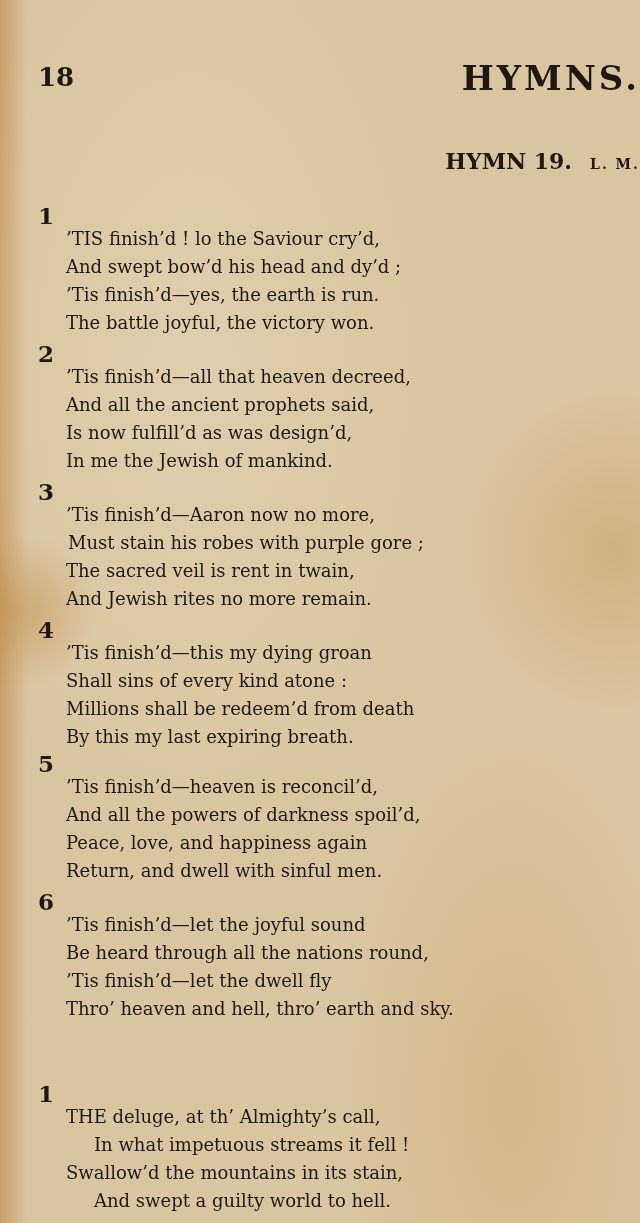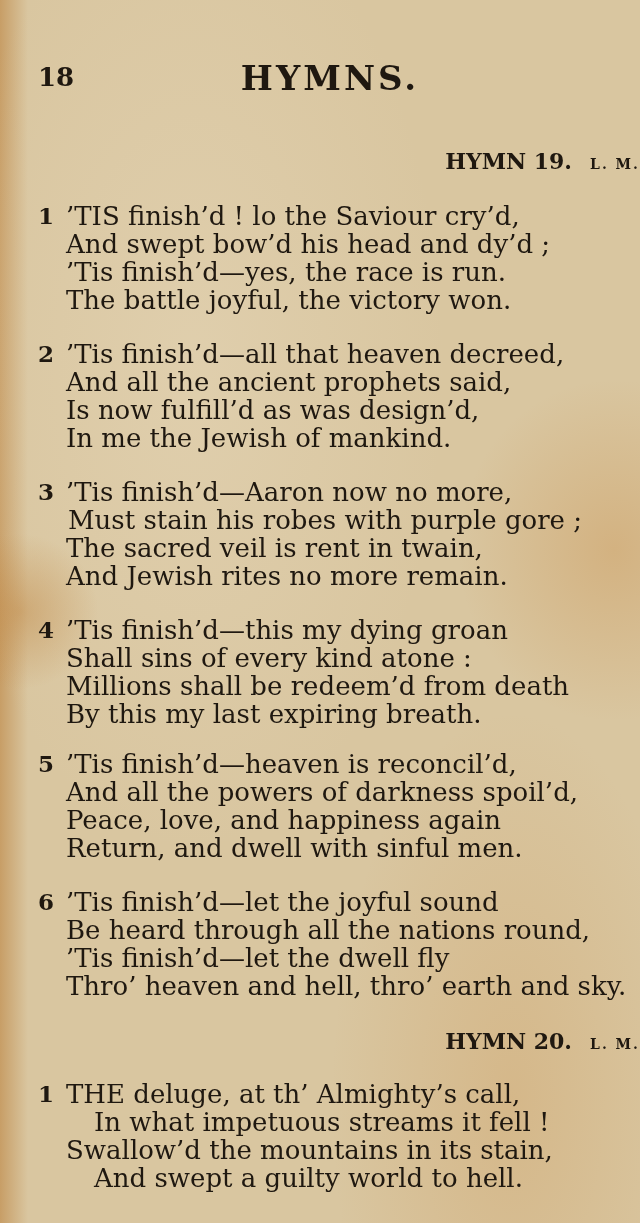--- a/index.html
+++ b/index.html
@@ -12,45 +12,45 @@
       radial-gradient(ellipse at 80% 90%, rgba(200,140,70,0.25) 0%, rgba(200,140,70,0) 25%),
       radial-gradient(ellipse at 30% 30%, rgba(230,215,185,0.5) 0%, rgba(230,215,185,0) 40%),
       linear-gradient(90deg, rgba(185,125,55,0.55) 0px, rgba(185,125,55,0) 28px);
     font-family: "DejaVu Serif", "Liberation Serif", serif;
     color: #1f1810;
     position: relative;
   }
   .page { position: absolute; left: 0; top: 16px; width: 516px; height: 1223px; }
   .running-head { position: absolute; top: 46px; left: 0; width: 640px; height: 40px; }
   .page-number { position: absolute; left: 38px; top: 0; font-size: 26px; font-weight: bold; }
-  .running-title { position: absolute; left: 0; width: 640px; text-align: center; top: -4px; font-size: 34px; font-weight: bold; letter-spacing: 3px; padding-left: 20px; box-sizing: border-box; }
+  .running-title { position: absolute; left: 0; width: 640px; text-align: right; top: -4px; font-size: 34px; font-weight: bold; letter-spacing: 3px; padding-left: 20px; box-sizing: border-box; }
   .hymn-heading { position: absolute; left: 0; width: 640px; text-align: right; font-size: 22px; font-weight: bold; }
   .hymn-heading .meter { font-size: 14px; font-weight: bold; margin-left: 18px; letter-spacing: 2px; }
   .stanza { position: absolute; left: 0; width: 640px; }
-  .line { position: absolute; white-space: nowrap; font-size: 26px; line-height: 28px; }
+  .line { position: absolute; white-space: nowrap; font-size: 18px; line-height: 28px; margin-top: 23px; }
   .num { position: absolute; left: 38px; font-size: 23px; font-weight: bold; }
 </style>
 </head>
 <body>
 
 <div class="page">
   <div class="running-head">
     <span class="page-number">18</span>
     <span class="running-title">HYMNS.</span>
   </div>
 
   <div class="hymn-heading" style="top:132px;">
     <span>HYMN 19.</span><span class="meter">L. M.</span>
   </div>
 
   <div class="stanza" style="top:186px;">
     <span class="num" style="top:0">1</span>
     <span class="line" style="left:66px;top:0">’TIS finish’d ! lo the Saviour cry’d,</span>
     <span class="line" style="left:66px;top:28px">And swept bow’d his head and dy’d ;</span>
-    <span class="line" style="left:66px;top:56px">’Tis finish’d—yes, the race is run.</span>
+    <span class="line" style="left:66px;top:56px">’Tis finish’d—yes, the earth is run.</span>
     <span class="line" style="left:66px;top:84px">The battle joyful, the victory won.</span>
   </div>
 
   <div class="stanza" style="top:324px;">
     <span class="num" style="top:0">2</span>
     <span class="line" style="left:66px;top:0">’Tis finish’d—all that heaven decreed,</span>
     <span class="line" style="left:66px;top:28px">And all the ancient prophets said,</span>
     <span class="line" style="left:66px;top:56px">Is now fulfill’d as was design’d,</span>
     <span class="line" style="left:66px;top:84px">In me the Jewish of mankind.</span>
   </div>
@@ -80,23 +80,20 @@
   </div>
 
   <div class="stanza" style="top:872px;">
     <span class="num" style="top:0">6</span>
     <span class="line" style="left:66px;top:0">’Tis finish’d—let the joyful sound</span>
     <span class="line" style="left:66px;top:28px">Be heard through all the nations round,</span>
     <span class="line" style="left:66px;top:56px">’Tis finish’d—let the dwell fly</span>
     <span class="line" style="left:66px;top:84px">Thro’ heaven and hell, thro’ earth and sky.</span>
   </div>
 
-  <div class="hymn-heading" style="top:1012px;">
-    <span>HYMN 20.</span><span class="meter">L. M.</span>
-  </div>
 
   <div class="stanza" style="top:1064px;">
     <span class="num" style="top:0">1</span>
     <span class="line" style="left:66px;top:0">THE deluge, at th’ Almighty’s call,</span>
     <span class="line" style="left:94px;top:28px">In what impetuous streams it fell !</span>
     <span class="line" style="left:66px;top:56px">Swallow’d the mountains in its stain,</span>
     <span class="line" style="left:94px;top:84px">And swept a guilty world to hell.</span>
   </div>
 </div>
 

